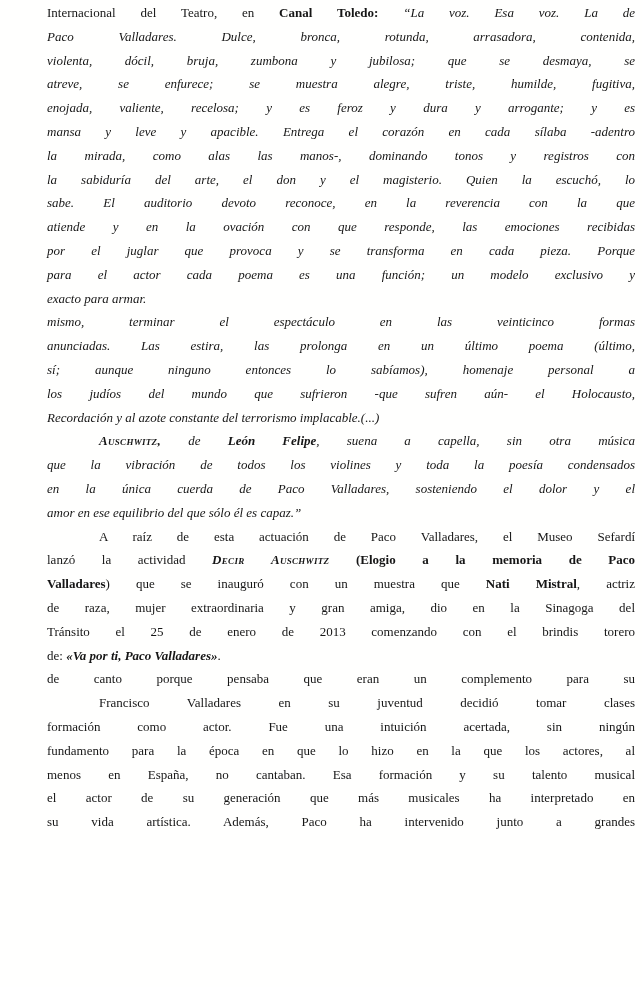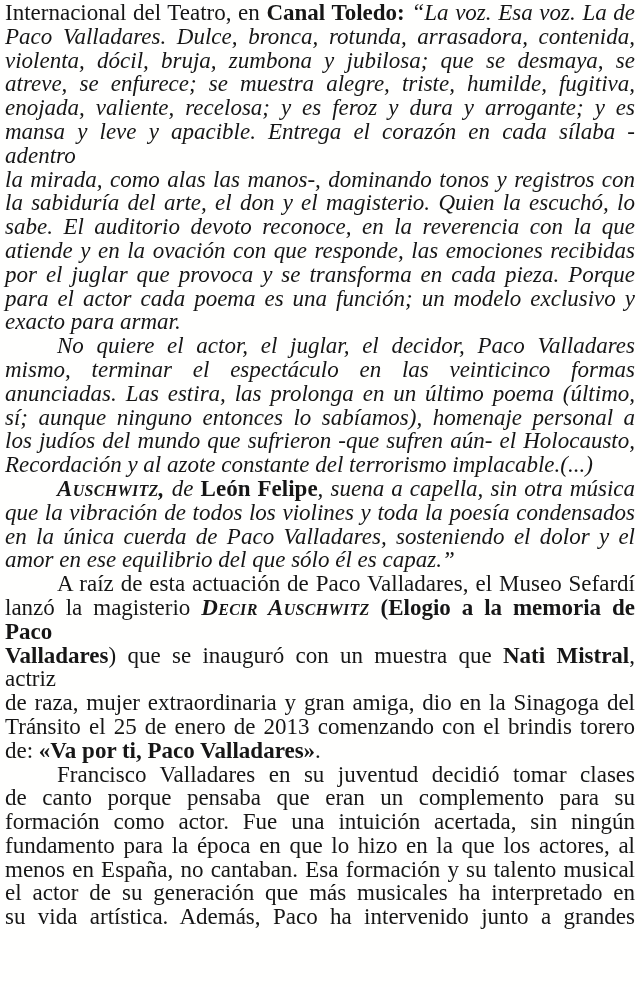--- a/index.html
+++ b/index.html
@@ -14,35 +14,36 @@
     box-sizing: border-box;
     padding: 1px 7px 0 5px;
     overflow: hidden;
     background: #fffffe;
     color: #161616;
     font-family: "Liberation Serif", "DejaVu Serif", serif;
   }
   .para { margin: 0; }
   .para-heading { margin: 15px 0 17px 0; }
   .line {
-    font-size: 23px;
+    font-size: 13px;
     line-height: 23.8px;
     text-align: justify;
     text-align-last: justify;
     -moz-text-align-last: justify;
     white-space: normal;
+    margin-left: 42px;
   }
   .line.last {
     text-align-last: left;
     -moz-text-align-last: left;
   }
   .line.indent { text-indent: 52px; }
   .seg-bold { font-weight: bold; }
   .seg-italic { font-style: italic; }
-  .seg-bold-italic { font-weight: bold; }
+  .seg-bold-italic { font-weight: bold; font-style: italic; }
   .seg-sc {
     font-weight: bold;
     font-style: italic;
     font-variant: small-caps;
     letter-spacing: 0.3px;
   }
 </style>
 </head>
 <body>
 
@@ -57,44 +58,43 @@
         <div class="line"><span class="seg-italic">mansa y leve y apacible. Entrega el corazón en cada sílaba -adentro</span></div>
         <div class="line"><span class="seg-italic">la mirada, como alas las manos-, dominando tonos y registros con</span></div>
         <div class="line"><span class="seg-italic">la sabiduría del arte, el don y el magisterio. Quien la escuchó, lo</span></div>
         <div class="line"><span class="seg-italic">sabe. El auditorio devoto reconoce, en la reverencia con la que</span></div>
         <div class="line"><span class="seg-italic">atiende y en la ovación con que responde, las emociones recibidas</span></div>
         <div class="line"><span class="seg-italic">por el juglar que provoca y se transforma en cada pieza. Porque</span></div>
         <div class="line"><span class="seg-italic">para el actor cada poema es una función; un modelo exclusivo y</span></div>
         <div class="line last"><span class="seg-italic">exacto para armar.</span></div>
       </div>
       <div class="para">
-        <div class="line indent"><span class="seg-italic">No quiere el actor, el juglar, el decidor, Paco Valladares</span></div>
         <div class="line"><span class="seg-italic">mismo, terminar el espectáculo en las veinticinco formas</span></div>
         <div class="line"><span class="seg-italic">anunciadas. Las estira, las prolonga en un último poema (último,</span></div>
         <div class="line"><span class="seg-italic">sí; aunque ninguno entonces lo sabíamos), homenaje personal a</span></div>
         <div class="line"><span class="seg-italic">los judíos del mundo que sufrieron -que sufren aún- el Holocausto,</span></div>
         <div class="line last"><span class="seg-italic">Recordación y al azote constante del terrorismo implacable.(...)</span></div>
       </div>
       <div class="para">
         <div class="line indent"><span class="seg-sc">Auschwitz,</span><span class="seg-italic"> de </span><span class="seg-bold-italic">León Felipe</span><span class="seg-italic">, suena a capella, sin otra música</span></div>
         <div class="line"><span class="seg-italic">que la vibración de todos los violines y toda la poesía condensados</span></div>
         <div class="line"><span class="seg-italic">en la única cuerda de Paco Valladares, sosteniendo el dolor y el</span></div>
         <div class="line last"><span class="seg-italic">amor en ese equilibrio del que sólo él es capaz.”</span></div>
       </div>
       <div class="para">
         <div class="line indent"><span>A raíz de esta actuación de Paco Valladares, el Museo Sefardí</span></div>
-        <div class="line"><span>lanzó la magisterio </span><span class="seg-sc">Decir Auschwitz</span><span> </span><span class="seg-bold">(Elogio a la memoria de Paco</span></div>
+        <div class="line"><span>lanzó la actividad </span><span class="seg-sc">Decir Auschwitz</span><span> </span><span class="seg-bold">(Elogio a la memoria de Paco</span></div>
         <div class="line"><span class="seg-bold">Valladares</span><span>) que se inauguró con un muestra que </span><span class="seg-bold">Nati Mistral</span><span>, actriz</span></div>
         <div class="line"><span>de raza, mujer extraordinaria y gran amiga, dio en la Sinagoga del</span></div>
         <div class="line"><span>Tránsito el 25 de enero de 2013 comenzando con el brindis torero</span></div>
         <div class="line last"><span>de: </span><span class="seg-bold-italic">«Va por ti, Paco Valladares»</span><span>.</span></div>
       </div>
       <div class="para">
+        <div class="line"><span>de canto porque pensaba que eran un complemento para su</span></div>
         <div class="line indent"><span>Francisco Valladares en su juventud decidió tomar clases</span></div>
-        <div class="line"><span>de canto porque pensaba que eran un complemento para su</span></div>
         <div class="line"><span>formación como actor. Fue una intuición acertada, sin ningún</span></div>
         <div class="line"><span>fundamento para la época en que lo hizo en la que los actores, al</span></div>
         <div class="line"><span>menos en España, no cantaban. Esa formación y su talento musical</span></div>
         <div class="line"><span>el actor de su generación que más musicales ha interpretado en</span></div>
         <div class="line"><span>su vida artística. Además, Paco ha intervenido junto a grandes</span></div>
       </div>
     </div>
 </div>
 
 </body></html>

